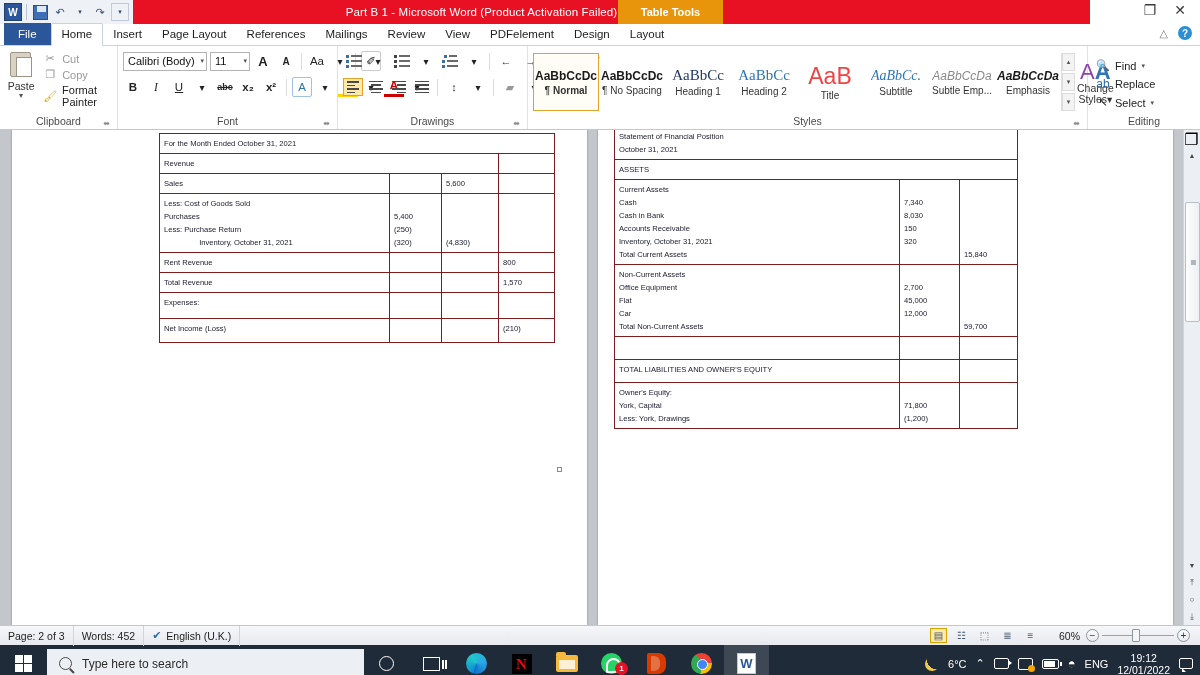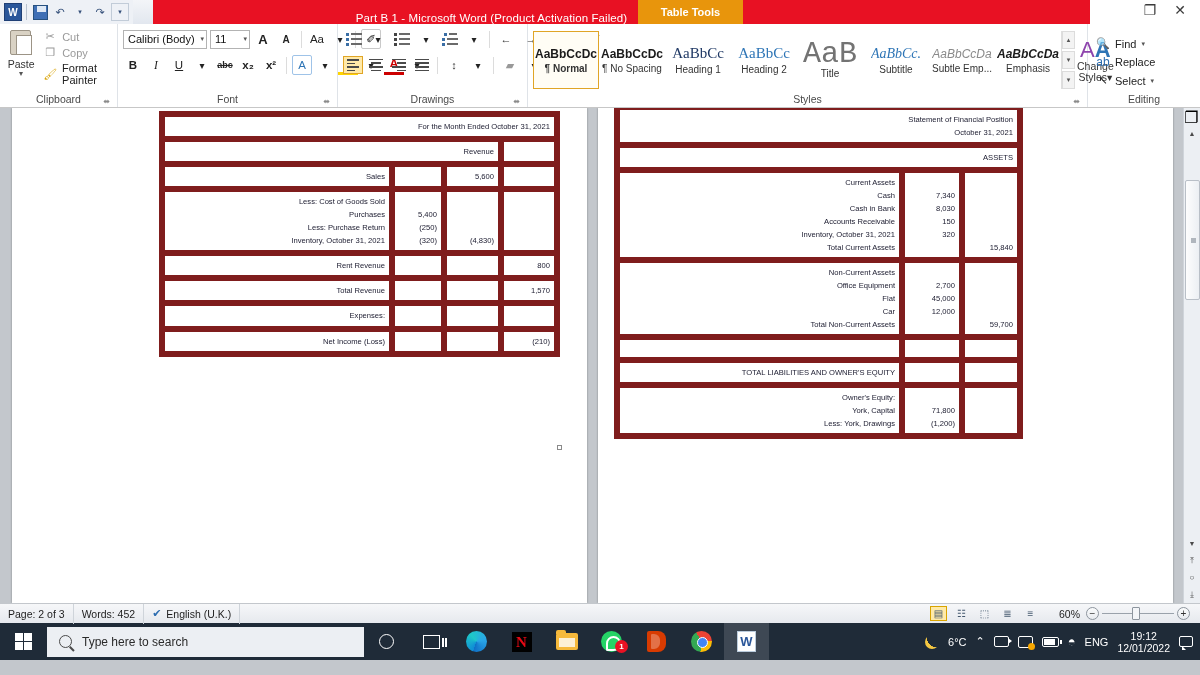--- a/index.html
+++ b/index.html
@@ -35,23 +35,22 @@
     width: 15px; height: 15px; background: #3f6fb5;
     border: 1px solid #27517f; position: relative;
   }
   .save-ico::after {
     content:""; position:absolute; left:3px; top:0; width:9px; height:6px;
     background:#dfe9f5;
   }
   .sep-v { width:1px; height:16px; background:#b8c2cf; margin:0 2px; align-self:center; }
   .titlebar-red {
     flex: 1; background: #e81123;
-    display: flex; align-items: flex-end; justify-content: center;
+    display: flex; align-items: center; justify-content: center;
     position: relative;
-    margin-left: 20px;
   }
   .title-text {
     color: #ffffff; font-size: 11.5px; letter-spacing: .1px;
     position: relative; left: -130px;
   }
   .tabletools-tab {
     position: absolute; left: 485px; top: 0; width: 105px; height: 24px;
     background: #e8950c; color: #ffffff; font-size: 11px; font-weight: bold;
     display: flex; align-items: center; justify-content: center;
   }
@@ -214,22 +213,22 @@
     box-shadow: 0 0 2px rgba(0,0,0,.35);
   }
   #page-left  { left: 12px;  width: 575px; height: 495px; }
   #page-right { left: 598px; width: 575px; height: 495px; }
 
   table.fin {
     border-collapse: collapse; font-size: 7.6px; color: #1a1a2e;
     table-layout: fixed;
   }
   table.fin td {
-    border: 6px solid #7f1d1d; padding: 3px 4px; vertical-align: top;
-    line-height: 13px; white-space: nowrap; text-align: right;
+    border: 1px solid #7f1d1d; padding: 3px 4px; vertical-align: top;
+    line-height: 13px; white-space: nowrap;
   }
   td.num { text-align: left; }
   .indent { padding-left: 20px !important; }
   .tbl-handle {
     position:absolute; width:5px; height:5px; border:1px solid #8a8a8a;
     background:#fff;
   }
 
   
   .vscroll {
@@ -426,20 +425,37 @@
     <div class="titlebar-red">
       <div class="title-text">Part B 1  -  Microsoft Word (Product Activation Failed)</div>
       <div class="tabletools-tab">Table Tools</div>
     </div>
     <div class="win-ctrl">
       <div class="win-btn">❐</div>
       <div class="win-btn">✕</div>
     </div>
   </div>
 
+  <div class="ribbon-tabs">
+    <div class="tab file">File</div>
+    <div class="tab active">Home</div>
+    <div class="tab">Insert</div>
+    <div class="tab">Page Layout</div>
+    <div class="tab">References</div>
+    <div class="tab">Mailings</div>
+    <div class="tab">Review</div>
+    <div class="tab">View</div>
+    <div class="tab">PDFelement</div>
+    <div class="tab tt">Design</div>
+    <div class="tab tt">Layout</div>
+    <div class="ribbon-right-icons">
+      <div class="mini-ico">△</div>
+      <div class="help-ico">?</div>
+    </div>
+  </div>
 
   <div class="ribbon">
 
     <div class="group" style="width:118px">
       <div class="grp-body">
         <div class="paste-btn">
           <span class="paste-img">
             <span class="board"></span>
               <span class="paper"></span>
           </span>
@@ -619,21 +635,21 @@
           </div>
           <div class="style-item">
             <span class="sty-prev" style="font-family:'Liberation Serif',serif;font-size:15px">AaBbCc</span>
             <span class="sty-name">Heading 1</span>
           </div>
           <div class="style-item">
             <span class="sty-prev" style="font-family:'Liberation Serif',serif;font-size:15px;color:#2e75b6">AaBbCc</span>
             <span class="sty-name">Heading 2</span>
           </div>
           <div class="style-item">
-            <span class="sty-prev" style="font-family:Liberation Mono, monospace;font-size:30px;color:#737373;line-height:24px">AaB</span>
+            <span class="sty-prev" style="font-family:Liberation Sans, sans-serif;font-size:23px;color:#ef4444;line-height:24px">AaB</span>
             <span class="sty-name">Title</span>
           </div>
           <div class="style-item">
             <span class="sty-prev" style="font-family:'Liberation Serif',serif;font-style:italic;font-size:14px;color:#2e75b6">AaBbCc.</span>
             <span class="sty-name">Subtitle</span>
           </div>
           <div class="style-item">
             <span class="sty-prev" style="font-style:italic;color:#8a8a8a;font-size:12px">AaBbCcDa</span>
             <span class="sty-name">Subtle Emp...</span>
           </div>

